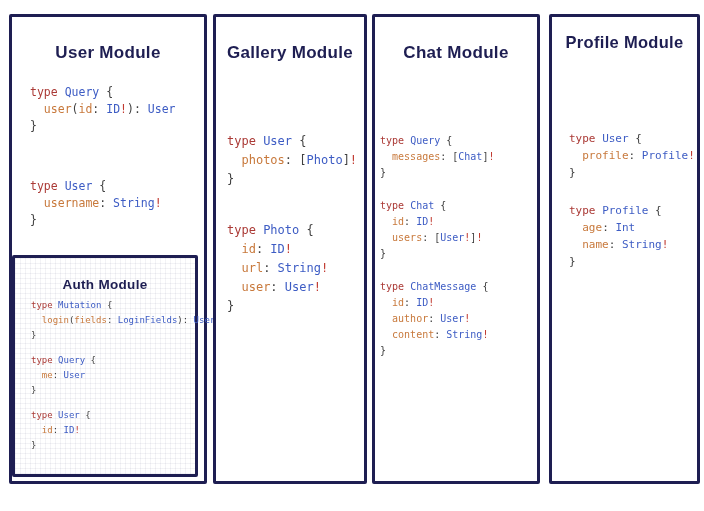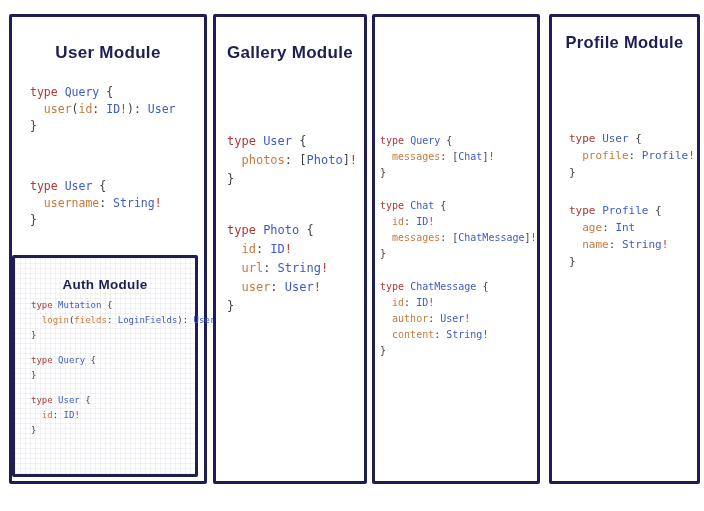--- a/index.html
+++ b/index.html
@@ -95,20 +95,21 @@
     <div class="module-box" id="box-auth">
       <h2 class="module-title">Auth Module</h2>
       <div class="code" id="code-auth">
           <div class="code-block">
             <div class="code-line"><span class="tok-k">type</span><span class="tok-p"> </span><span class="tok-t">Mutation</span><span class="tok-p"> {</span></div>
             <div class="code-line"><span class="tok-p">  </span><span class="tok-f">login</span><span class="tok-p">(</span><span class="tok-f">fields</span><span class="tok-p">: </span><span class="tok-t">LoginFields</span><span class="tok-p">): </span><span class="tok-t">User</span></div>
             <div class="code-line"><span class="tok-p">}</span></div>
           </div>
           <div class="code-block">
             <div class="code-line"><span class="tok-k">type</span><span class="tok-p"> </span><span class="tok-t">Query</span><span class="tok-p"> {</span></div>
+            <div class="code-line"><span class="tok-p">  </span><span class="tok-f">me</span><span class="tok-p">: </span><span class="tok-t">User</span></div>
             <div class="code-line"><span class="tok-p">}</span></div>
           </div>
           <div class="code-block">
             <div class="code-line"><span class="tok-k">type</span><span class="tok-p"> </span><span class="tok-t">User</span><span class="tok-p"> {</span></div>
             <div class="code-line"><span class="tok-p">  </span><span class="tok-f">id</span><span class="tok-p">: </span><span class="tok-t">ID</span><span class="tok-b">!</span></div>
             <div class="code-line"><span class="tok-p">}</span></div>
           </div>
         </div>
     </div>
   </div>
@@ -125,30 +126,31 @@
           <div class="code-line"><span class="tok-k">type</span><span class="tok-p"> </span><span class="tok-t">Photo</span><span class="tok-p"> {</span></div>
           <div class="code-line"><span class="tok-p">  </span><span class="tok-f">id</span><span class="tok-p">: </span><span class="tok-t">ID</span><span class="tok-b">!</span></div>
           <div class="code-line"><span class="tok-p">  </span><span class="tok-f">url</span><span class="tok-p">: </span><span class="tok-t">String</span><span class="tok-b">!</span></div>
           <div class="code-line"><span class="tok-p">  </span><span class="tok-f">user</span><span class="tok-p">: </span><span class="tok-t">User</span><span class="tok-b">!</span></div>
           <div class="code-line"><span class="tok-p">}</span></div>
         </div>
       </div>
   </div>
 
   <div class="module-box" id="box-chat">
+    <h2 class="module-title">Chat Module</h2>
     <div class="code" id="code-chat">
         <div class="code-block">
           <div class="code-line"><span class="tok-k">type</span><span class="tok-p"> </span><span class="tok-t">Query</span><span class="tok-p"> {</span></div>
           <div class="code-line"><span class="tok-p">  </span><span class="tok-f">messages</span><span class="tok-p">: [</span><span class="tok-t">Chat</span><span class="tok-p">]</span><span class="tok-b">!</span></div>
           <div class="code-line"><span class="tok-p">}</span></div>
         </div>
         <div class="code-block">
           <div class="code-line"><span class="tok-k">type</span><span class="tok-p"> </span><span class="tok-t">Chat</span><span class="tok-p"> {</span></div>
           <div class="code-line"><span class="tok-p">  </span><span class="tok-f">id</span><span class="tok-p">: </span><span class="tok-t">ID</span><span class="tok-b">!</span></div>
-          <div class="code-line"><span class="tok-p">  </span><span class="tok-f">messages</span><span class="tok-p">: [</span><span class="tok-t">ChatMessage</span><span class="tok-p">]</span><span class="tok-b">!</span></div>
+          <div class="code-line"><span class="tok-p">  </span><span class="tok-f">users</span><span class="tok-p">: [</span><span class="tok-t">User</span><span class="tok-b">!</span><span class="tok-p">]</span><span class="tok-b">!</span></div>
           <div class="code-line"><span class="tok-p">}</span></div>
         </div>
         <div class="code-block">
           <div class="code-line"><span class="tok-k">type</span><span class="tok-p"> </span><span class="tok-t">ChatMessage</span><span class="tok-p"> {</span></div>
           <div class="code-line"><span class="tok-p">  </span><span class="tok-f">id</span><span class="tok-p">: </span><span class="tok-t">ID</span><span class="tok-b">!</span></div>
           <div class="code-line"><span class="tok-p">  </span><span class="tok-f">author</span><span class="tok-p">: </span><span class="tok-t">User</span><span class="tok-b">!</span></div>
           <div class="code-line"><span class="tok-p">  </span><span class="tok-f">content</span><span class="tok-p">: </span><span class="tok-t">String</span><span class="tok-b">!</span></div>
           <div class="code-line"><span class="tok-p">}</span></div>
         </div>
       </div>

